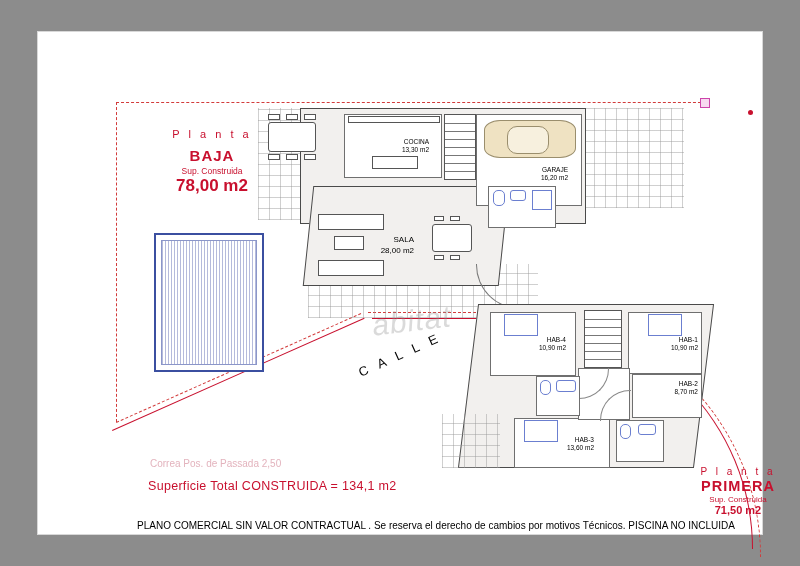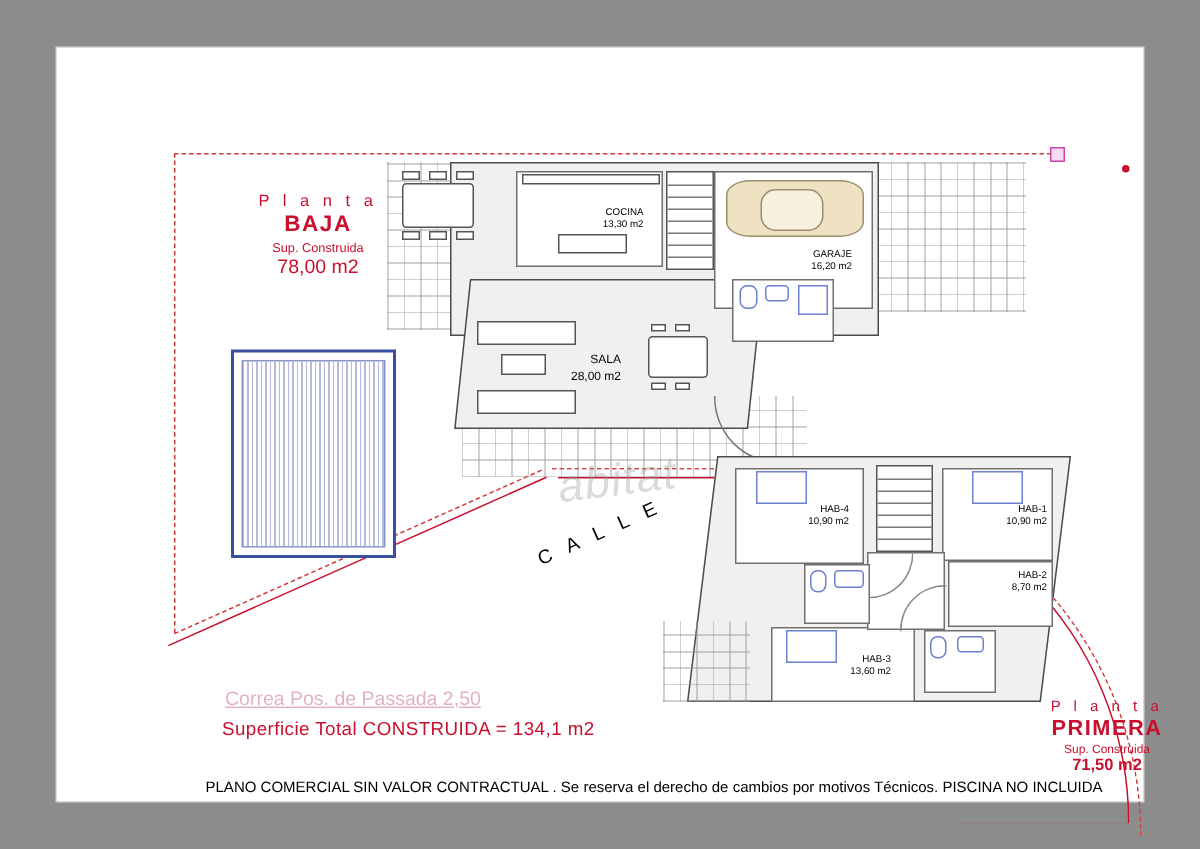--- a/index.html
+++ b/index.html
@@ -43,44 +43,44 @@
     background:
       repeating-linear-gradient(0deg,rgba(150,150,150,.45) 0 1px,transparent 1px 11px),
       repeating-linear-gradient(90deg,rgba(150,150,150,.45) 0 1px,transparent 1px 11px);
   }
   
   #ttl-baja{
     position:absolute;left:70px;top:60px;width:140px;
     text-align:center;color:#c8102e;
   }
   #ttl-baja .t1{font-size:11px;letter-spacing:3px;}
-  #ttl-baja .t2{font-size:15px;font-weight:bold;letter-spacing:1px;margin-top:1px;}
+  #ttl-baja .t2{font-size:15px;font-weight:bold;letter-spacing:1px;margin-top:7px;}
   #ttl-baja .t3{font-size:8.5px;margin-top:2px;}
-  #ttl-baja .t4{font-size:13px;font-weight:normal;}
+  #ttl-baja .t4{font-size:17px;font-weight:bold;}
 
   #ttl-prim{
     position:absolute;left:596px;top:398px;width:140px;
     text-align:center;color:#c8102e;
   }
   #ttl-prim .t1{font-size:10px;letter-spacing:3px;}
   #ttl-prim .t2{font-size:14.5px;font-weight:bold;letter-spacing:1px;margin-top:1px;}
   #ttl-prim .t3{font-size:8px;margin-top:1px;}
   #ttl-prim .t4{font-size:11px;font-weight:bold;}
 
   #summary{
     position:absolute;left:76px;top:410px;width:420px;color:#c8102e;
   }
   #summary div{font-size:12.5px;line-height:17px;letter-spacing:.3px;white-space:nowrap;}
   #footer{
     position:absolute;left:34px;top:452px;width:660px;text-align:center;
     font-size:10px;color:#000;white-space:nowrap;
   }
   #ghost{
     position:absolute;left:78px;top:390px;width:300px;
-    font-size:13px;color:#e3b3bd;white-space:nowrap;text-decoration:underline;
+    font-size:10px;color:#e3b3bd;white-space:nowrap;
   }
   
   #pool{
     position:absolute;left:82px;top:165px;width:106px;height:135px;
     border:2px solid #3b4fa0;background:#ffffff;
   }
   #pool-inner{
     position:absolute;left:5px;top:5px;right:5px;bottom:5px;
     border:1px solid #8b96c9;
   }

